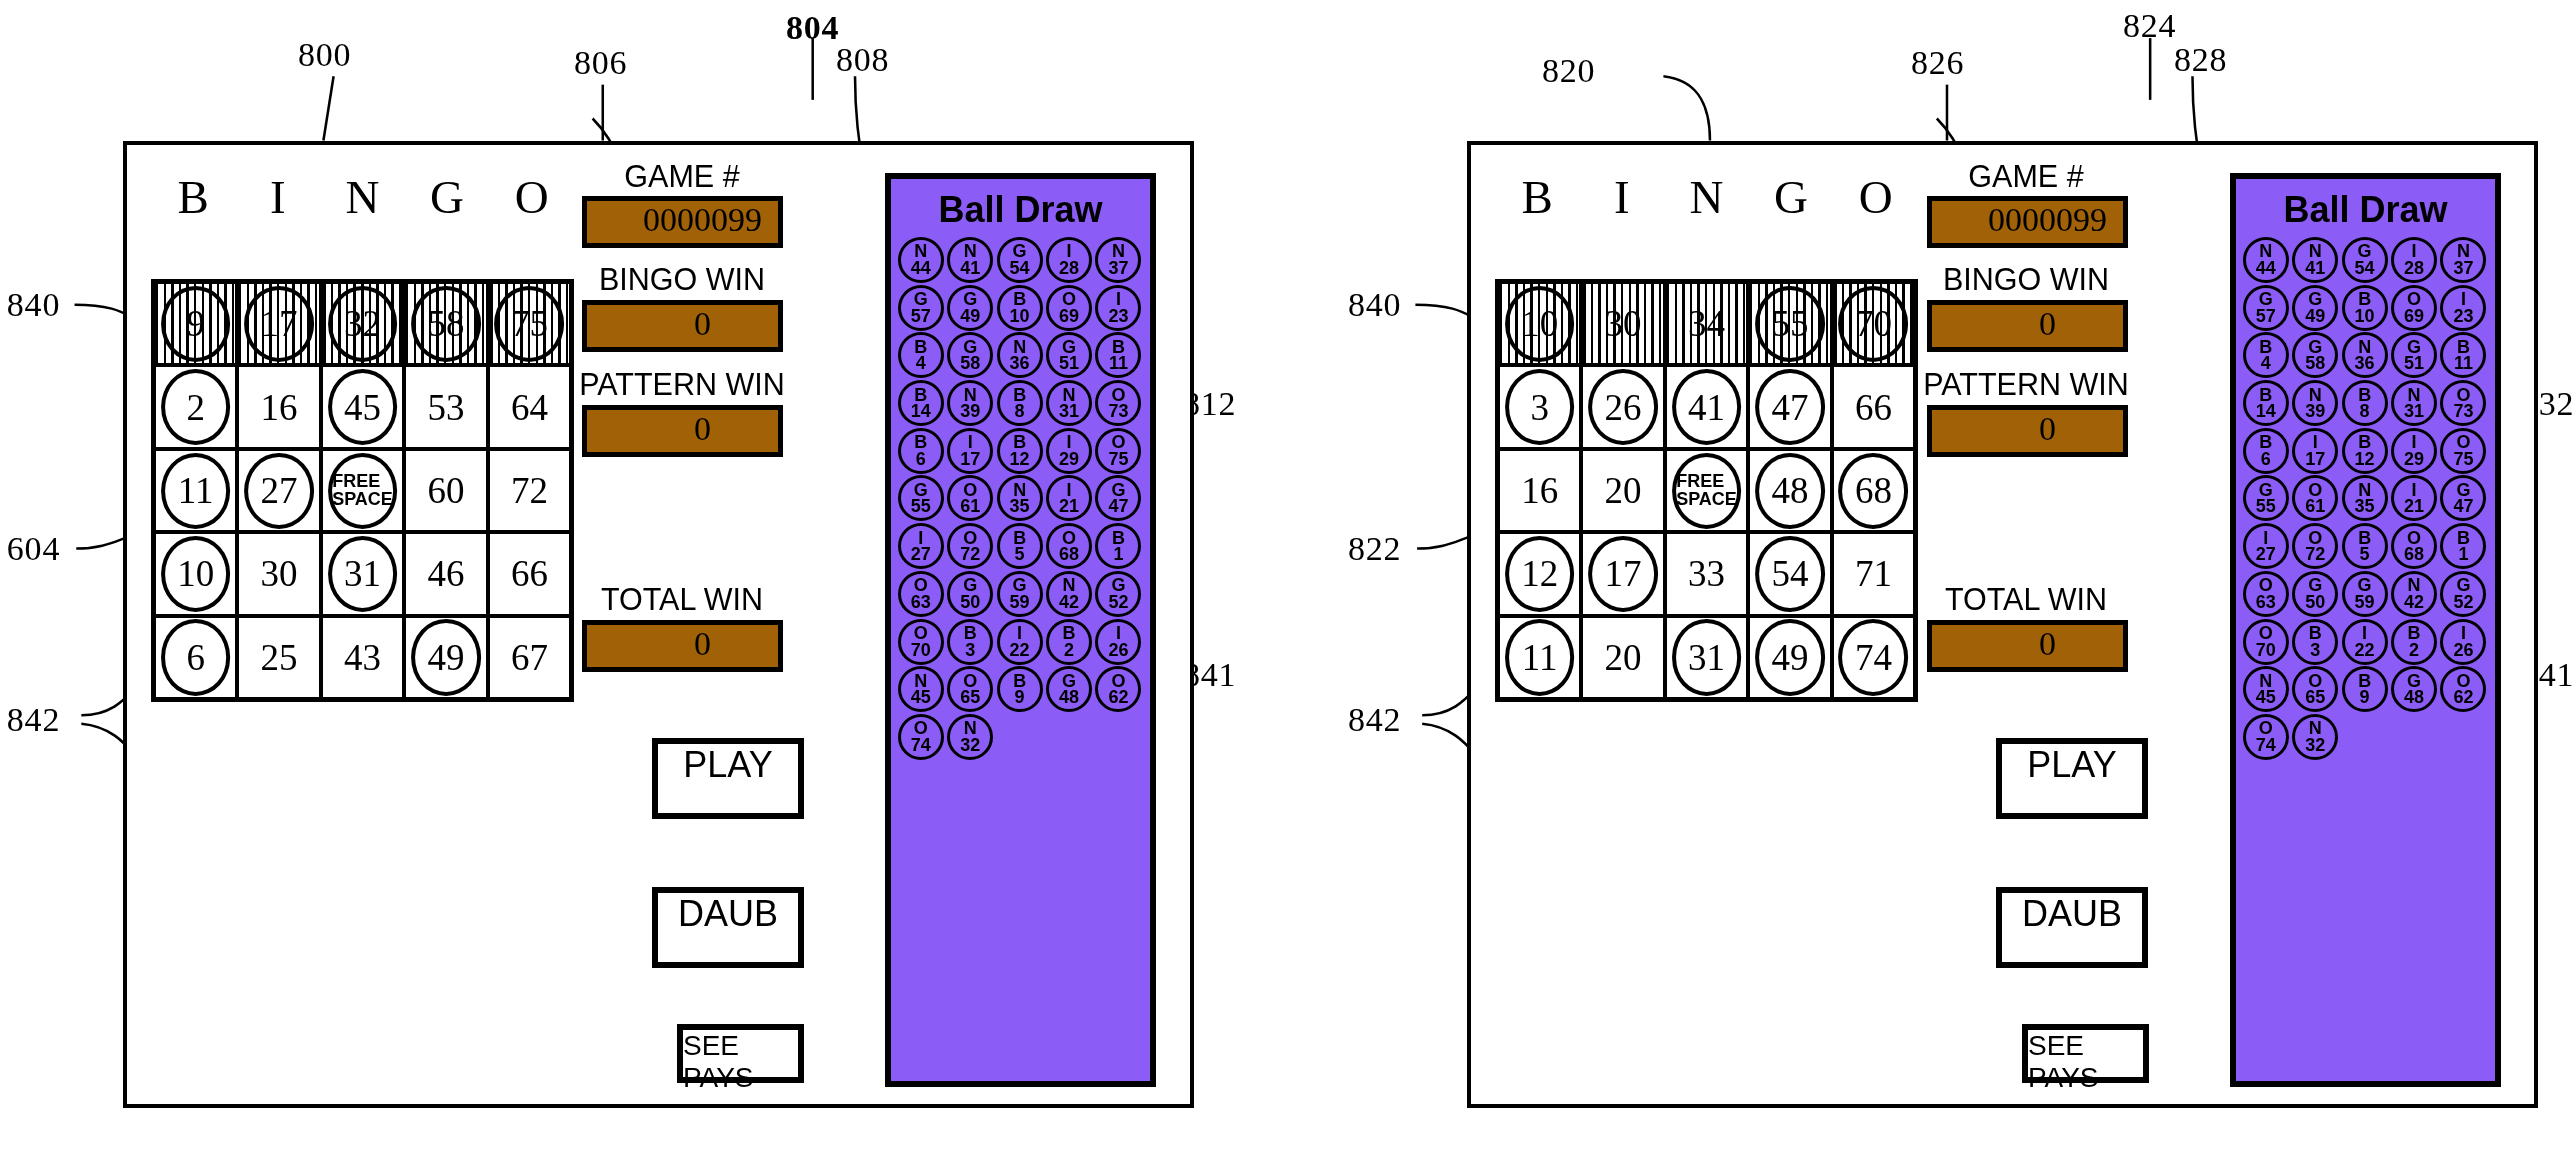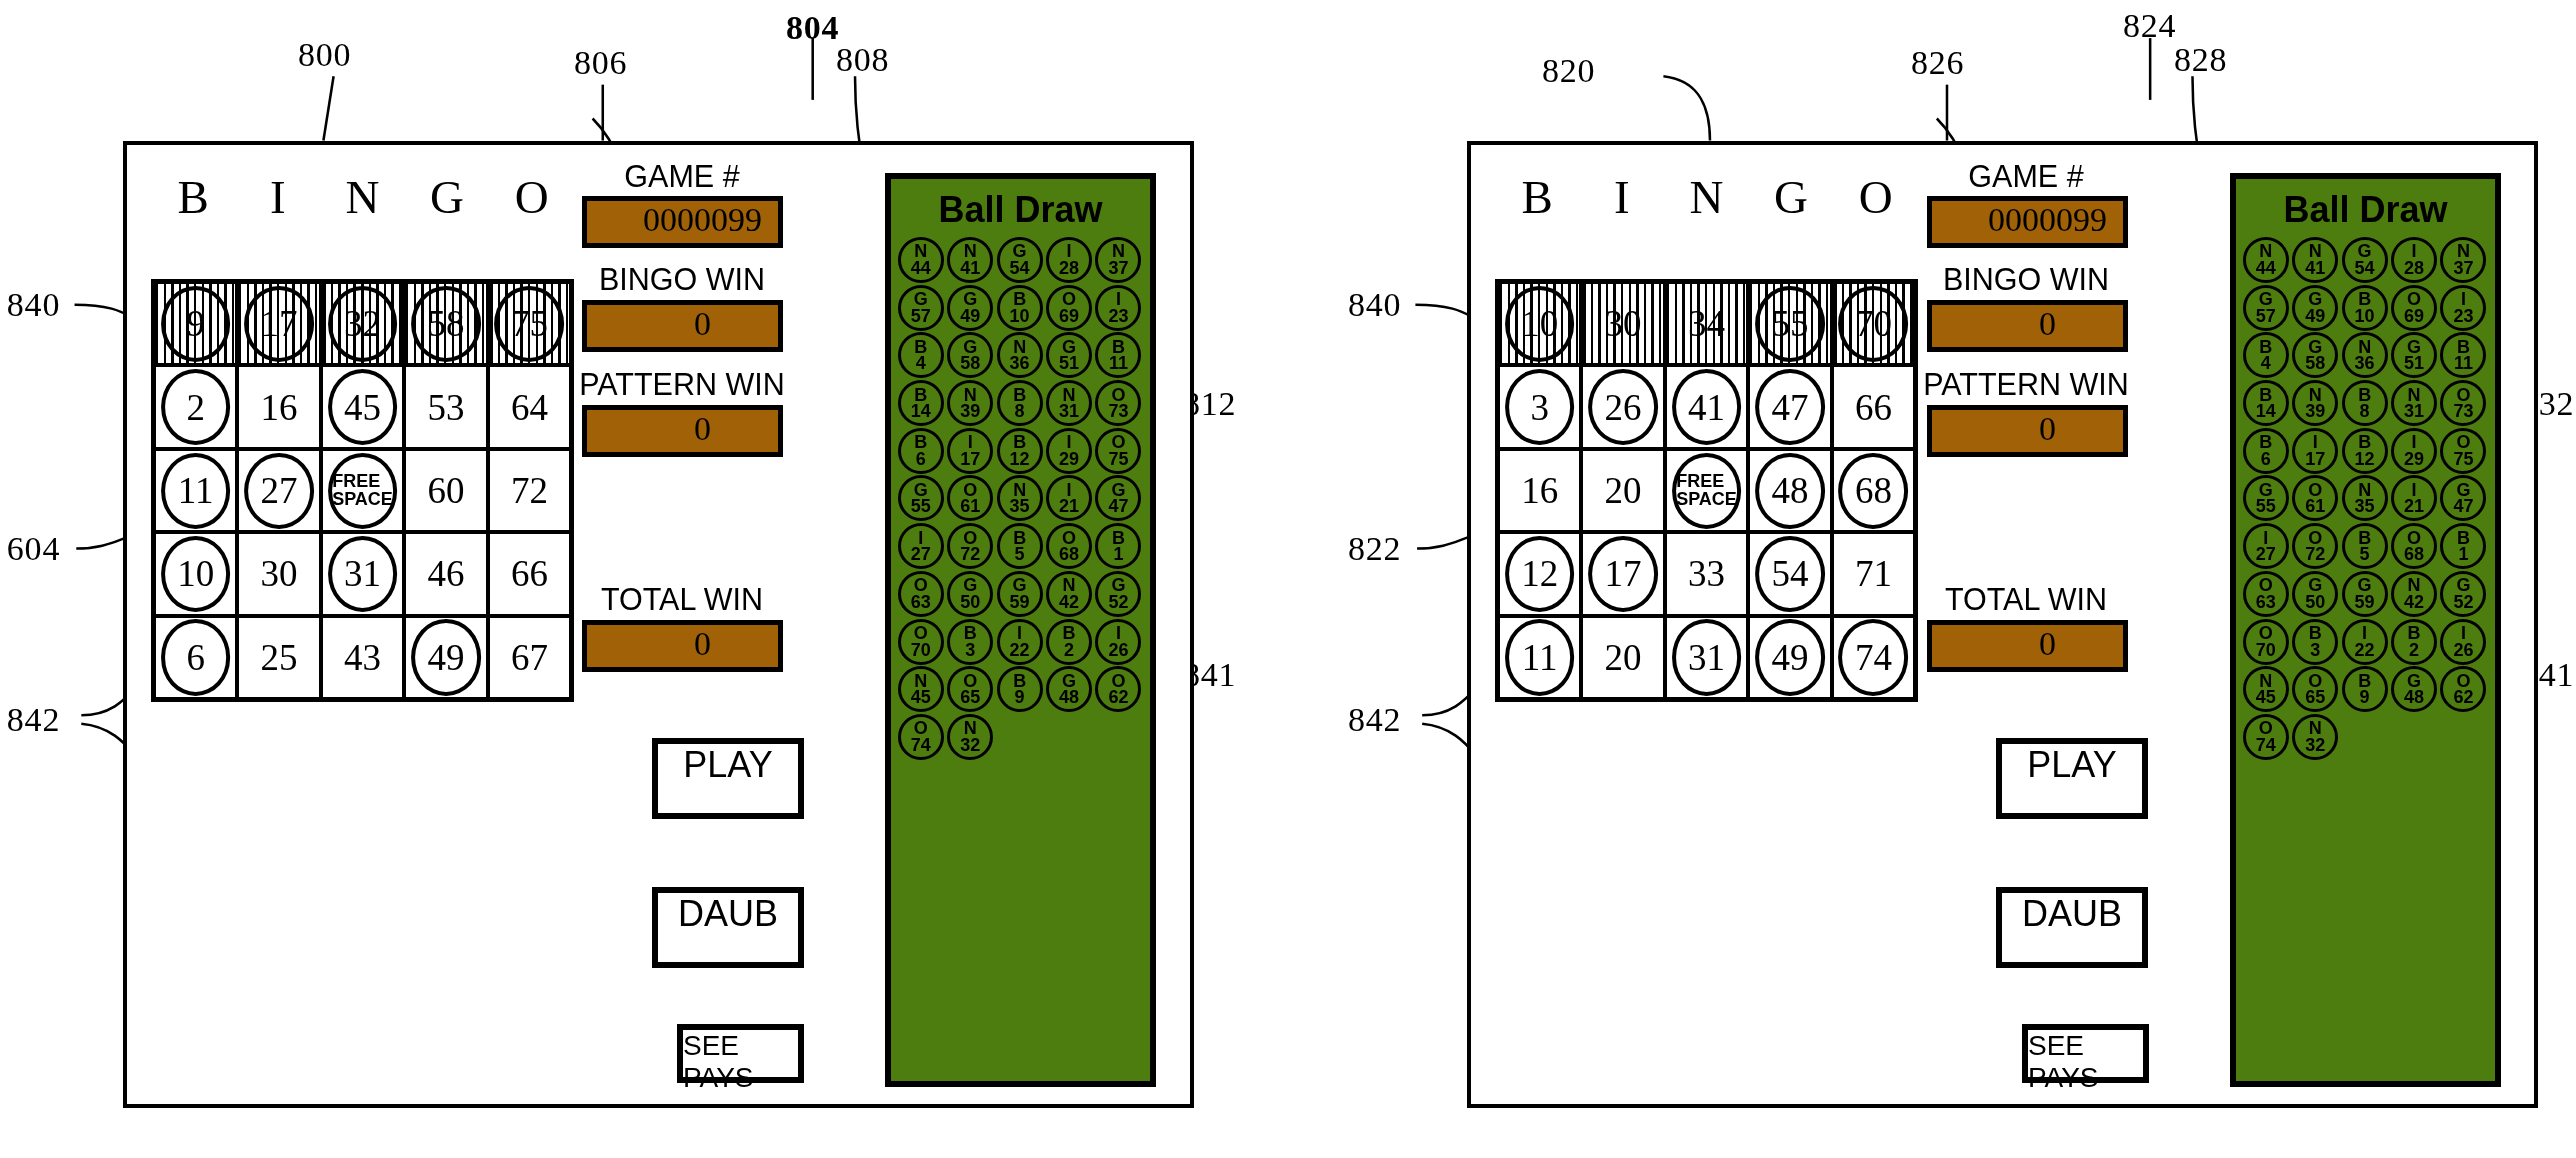--- a/index.html
+++ b/index.html
@@ -44,21 +44,21 @@
               white-space:nowrap;text-align:center;}
   .meterbox{position:absolute;border:5.1px solid #000;box-sizing:border-box;background:#a16207;
             display:flex;align-items:flex-start;justify-content:center;padding-left:40px;}
   .meterbox span{font-size:34px;font-family:"Liberation Serif",serif;}
   .btn{position:absolute;border:6px solid #000;box-sizing:border-box;background:#fff;
        display:flex;align-items:flex-start;justify-content:center;}
   .btn span{font-size:36px;font-family:"Liberation Sans",sans-serif;}
   .btn.small span{font-size:28px;}
 
   
-  .balldraw{position:absolute;border:6px solid #000;box-sizing:border-box;background:#4d7c0f;}
+  .balldraw{position:absolute;border:6px solid #000;box-sizing:border-box;background:#8b5cf6;}
   .balldraw .title{position:absolute;left:0;right:0;top:10.2px;text-align:center;
                    font-size:36px;font-weight:bold;font-family:"Liberation Sans",sans-serif;}
   .ballgrid{position:absolute;left:6.8px;right:6.8px;top:58px;
             display:grid;grid-template-columns:repeat(5,1fr);gap:1.7px 1.7px;}
   .ball{width:46px;height:46px;border:3.4px solid #000;border-radius:50%;
         display:flex;flex-direction:column;align-items:center;justify-content:center;
         line-height:0.92;box-sizing:border-box;}
   .ball .bl{font-size:18px;font-weight:bold;font-family:"Liberation Sans",sans-serif;}
   .ball .bn{font-size:18px;font-weight:bold;font-family:"Liberation Sans",sans-serif;}
 </style>

